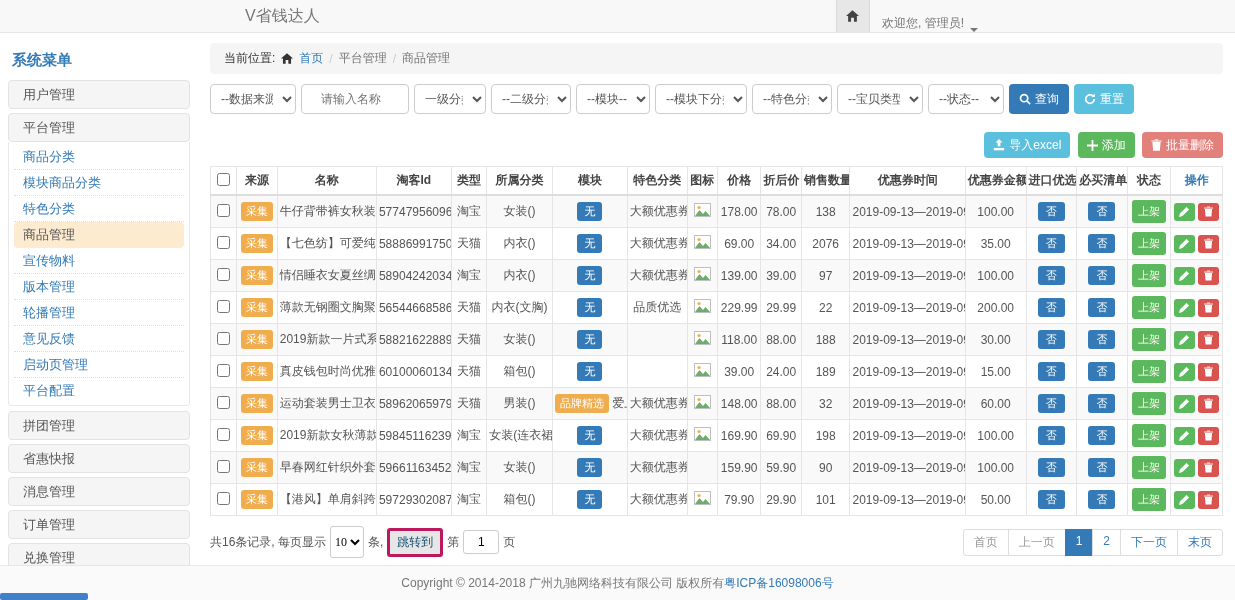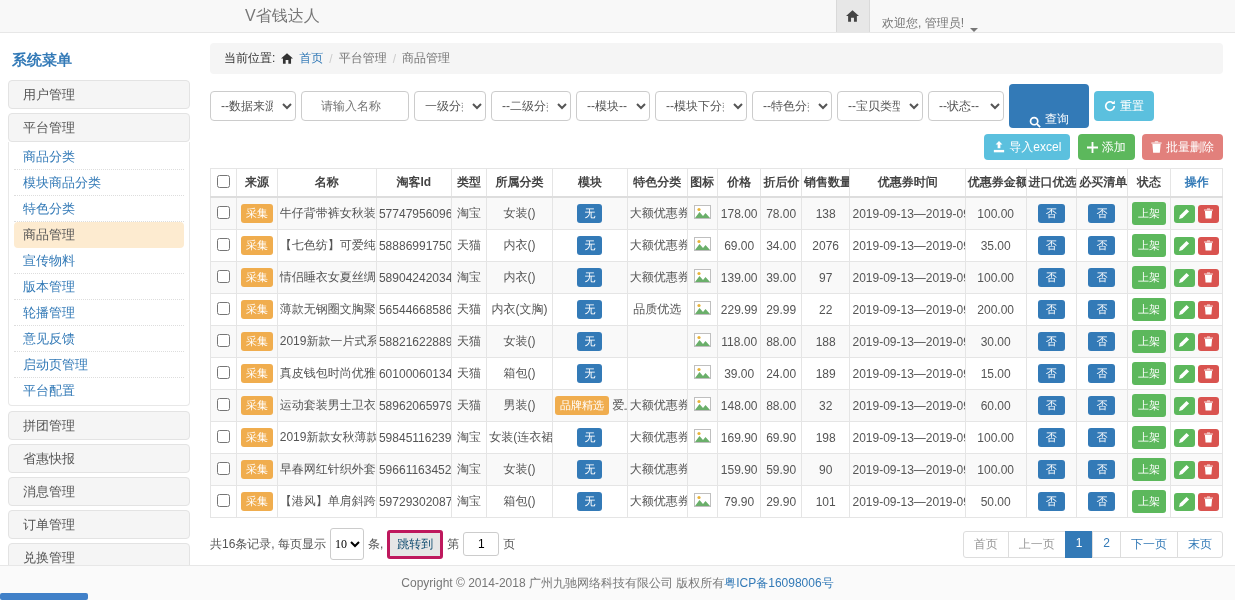--- a/index.html
+++ b/index.html
@@ -42,24 +42,24 @@
   #filter-slots > :nth-child(1){ width:86px; }
   #filter-slots > :nth-child(2){ width:108px;padding-left:19px; }
   #filter-slots > :nth-child(3){ width:72px; }
   #filter-slots > :nth-child(4){ width:80px; }
   #filter-slots > :nth-child(5){ width:74px; }
   #filter-slots > :nth-child(6){ width:92px; }
   #filter-slots > :nth-child(7){ width:80px; }
   #filter-slots > :nth-child(8){ width:86px; }
   #filter-slots > :nth-child(9){ width:76px; }
   .btn { border:none; border-radius:4px; color:#fff; font-size:12px; cursor:pointer; display:inline-flex; align-items:center; gap:4px; font-family:inherit; vertical-align:middle; }
-  .btn-search { background:#337ab7; height:44px; padding:0 20px;align-items:flex-end; }
+  .btn-search { background:#337ab7; height:30px; padding:0 10px; }
   .btn-reset  { background:#5bc0de; height:30px; padding:0 10px; }
   
-  .toolbar { margin-top:6px; text-align:right; }
+  .toolbar { margin-top:18px; text-align:right; }
   .toolbar .btn { height:26px; padding:0 9px; margin-left:4px; }
   .btn-import { background:#5bc0de; }
   .btn-add { background:#5cb85c; }
   .btn-batch-del { background:#e2807c; }
   
   .products-table { width:100%; border-collapse:collapse; table-layout:fixed; margin-top:8px; background:#fff; }
   .products-table th, .products-table td { border:1px solid #e5e5e5; text-align:center; padding:4px 2px; font-size:12px; overflow:hidden; white-space:nowrap; vertical-align:middle; }
   .products-table thead th { font-weight:bold; color:#444; border-bottom:2px solid #ddd; padding:5px 2px; }
   .products-table thead th:last-child { color:#337ab7; }
   .products-table tbody tr:nth-child(odd) { background:#f9f9f9; }

